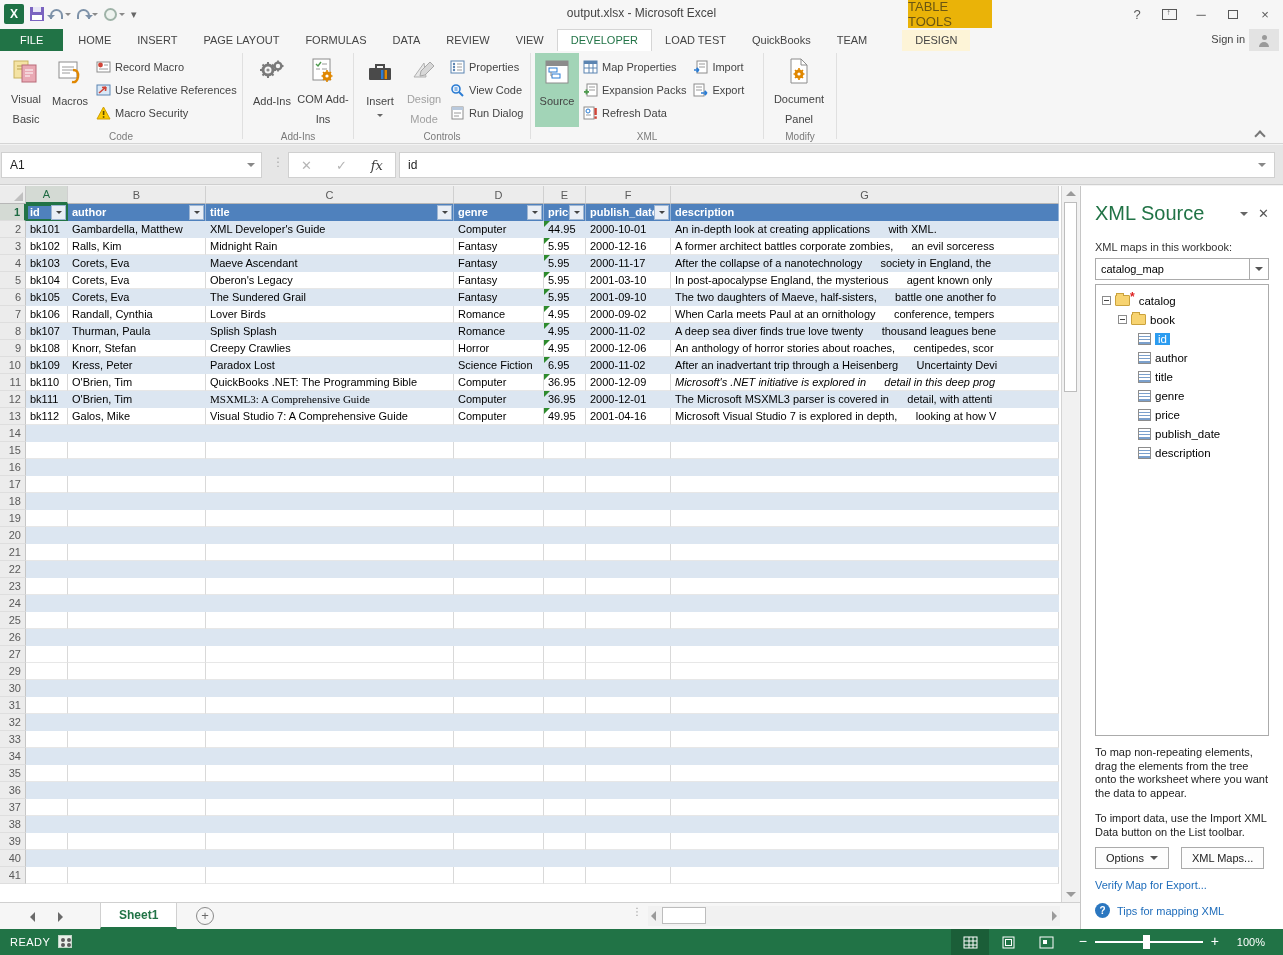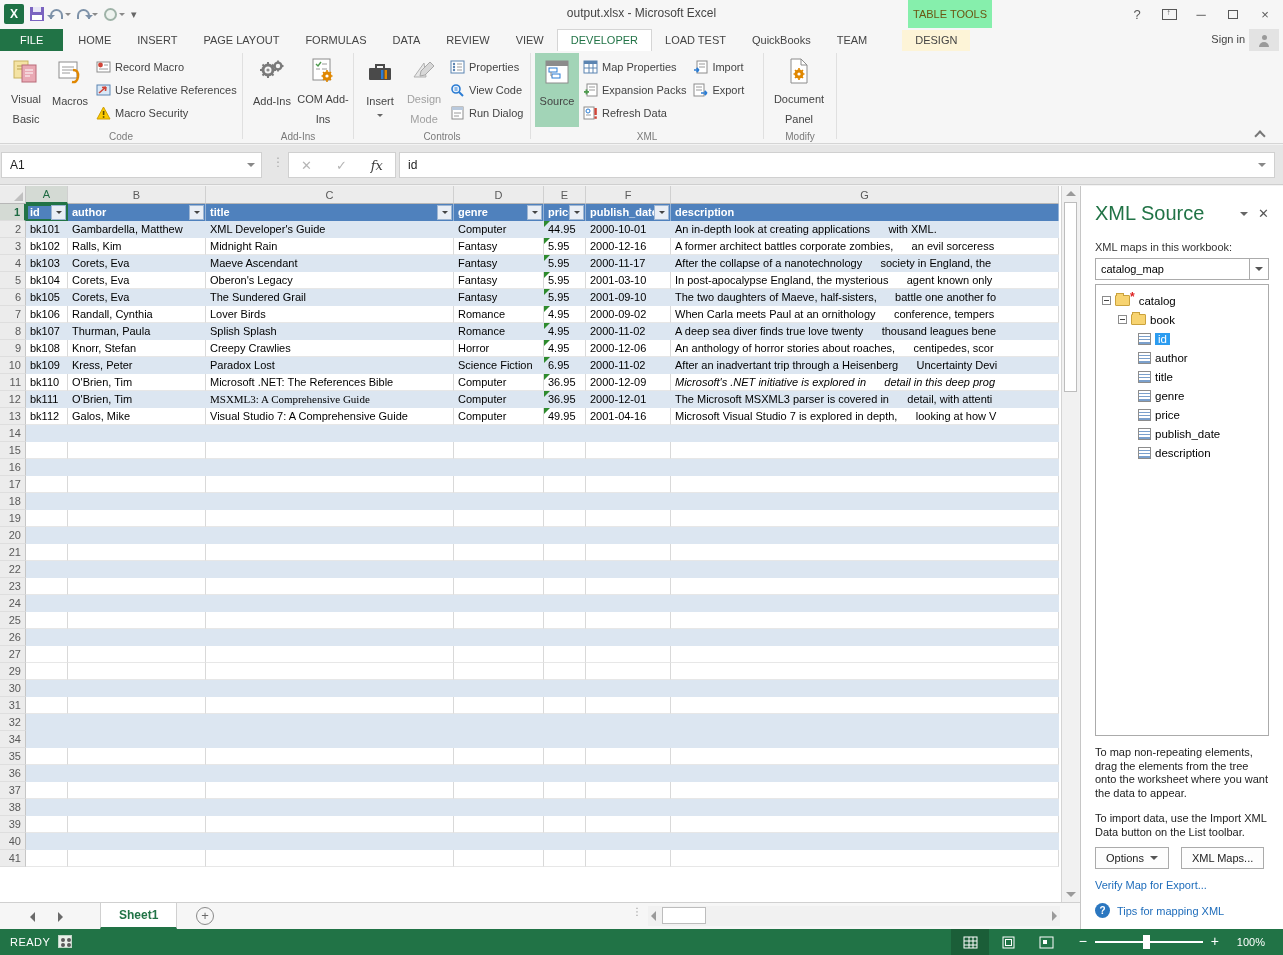--- a/index.html
+++ b/index.html
@@ -14,21 +14,21 @@
   .save-ic { width:14px; height:14px; background:#7b64c0; position:relative; }
   .save-ic::before { content:""; position:absolute; left:3px; top:0; width:8px; height:5px; background:#e8e6f5; }
   .save-ic::after { content:""; position:absolute; left:2px; bottom:1px; width:10px; height:5px; background:#fff; }
   .undo-arc { width:13px; height:10px; border:2px solid #68809b; border-bottom:none; border-radius:8px 8px 0 0; position:relative; opacity:.85; }
   .undo-arc::after { content:""; position:absolute; left:-5px; top:4px; border:4px solid transparent; border-top-color:#68809b; }
   .redo-arc { transform:scaleX(-1); }
   .mini-drop { width:0; height:0; border:3px solid transparent; border-top-color:#8a8a8a; margin-left:2px; margin-top:3px; }
   .circle-ic { width:13px; height:13px; border:2px solid #9fb3a8; border-radius:50%; background:#eef3ef; }
   .qat-more { color:#666; font-size:11px; letter-spacing:1px; }
   #title-text { position:absolute; left:0; right:0; top:6px; text-align:center; font-size:12px; color:#444; }
-  #tabletools-chip { position:absolute; left:908px; top:0; width:84px; height:28px; background:#86efac; color:#6b5612; font-size:11px; display:flex; align-items:center; justify-content:center; }
+  #tabletools-chip { position:absolute; left:908px; top:0; width:84px; height:28px; background:#eab308; color:#6b5612; font-size:13px; display:flex; align-items:center; justify-content:center; }
   #win-controls { position:absolute; right:4px; top:0; height:28px; display:flex; align-items:center; gap:4px; }
   .winbtn { width:28px; height:22px; display:flex; align-items:center; justify-content:center; color:#585858; font-size:13px; }
   .ribbon-opts { width:15px; height:11px; border:1px solid #585858; position:relative; }
   .ribbon-opts::after { content:"↑"; position:absolute; left:4px; top:-2px; font-size:8px; }
   .restore-ic { width:10px; height:9px; border:1px solid #585858; position:relative; background:#f6f6f6; }
   .restore-ic::before { content:""; position:absolute; left:2px; top:-3px; width:9px; height:8px; border:1px solid #585858; z-index:-1; }
 
   
   #tabrow { position:absolute; left:0; top:28px; width:1283px; height:23px; background:#f6f6f6; display:flex; align-items:flex-end; }
   .rtab { padding:4px 13px 5px 13px; font-size:11px; color:#444; white-space:nowrap; }
@@ -611,21 +611,21 @@
           <div class="cell" style="width: 248px;"><span>Paradox Lost</span></div>
           <div class="cell" style="width: 90px;"><span>Science Fiction</span></div>
           <div class="cell" style="width: 42px;"><span class="tri-green"></span><span>6.95</span></div>
           <div class="cell" style="width: 85px;"><span>2000-11-02</span></div>
           <div class="cell" style="width: 388px;"><span>After an inadvertant trip through a Heisenberg      Uncertainty Devi</span></div>
         </div>
         <div class="grow white">
           <div class="rnum">11</div>
           <div class="cell" style="width: 42px;"><span>bk110</span></div>
           <div class="cell" style="width: 138px;"><span>O'Brien, Tim</span></div>
-          <div class="cell" style="width: 248px;"><span>Microsoft .NET: The References Bible</span></div>
+          <div class="cell" style="width: 248px;"><span>QuickBooks .NET: The Programming Bible</span></div>
           <div class="cell" style="width: 90px;"><span>Computer</span></div>
           <div class="cell" style="width: 42px;"><span class="tri-green"></span><span>36.95</span></div>
           <div class="cell" style="width: 85px;"><span>2000-12-09</span></div>
           <div class="cell" style="width: 388px; font-style: italic;"><span>Microsoft's .NET initiative is explored in      detail in this deep prog</span></div>
         </div>
         <div class="grow band">
           <div class="rnum">12</div>
           <div class="cell" style="width: 42px;"><span>bk111</span></div>
           <div class="cell" style="width: 138px;"><span>O'Brien, Tim</span></div>
           <div class="cell" style="width: 248px; font-family: Liberation Serif, serif;"><span>MSXML3: A Comprehensive Guide</span></div>
@@ -809,20 +809,30 @@
           <div class="cell" style="width: 42px;"></div>
           <div class="cell" style="width: 138px;"></div>
           <div class="cell" style="width: 248px;"></div>
           <div class="cell" style="width: 90px;"></div>
           <div class="cell" style="width: 42px;"></div>
           <div class="cell" style="width: 85px;"></div>
           <div class="cell" style="width: 388px;"></div>
         </div>
         <div class="grow band">
           <div class="rnum">32</div>
+          <div class="cell" style="width: 42px;"></div>
+          <div class="cell" style="width: 138px;"></div>
+          <div class="cell" style="width: 248px;"></div>
+          <div class="cell" style="width: 90px;"></div>
+          <div class="cell" style="width: 42px;"></div>
+          <div class="cell" style="width: 85px;"></div>
+          <div class="cell" style="width: 388px;"></div>
+        </div>
+        <div class="grow white">
+          <div class="rnum">33</div>
           <div class="cell" style="width: 42px;"></div>
           <div class="cell" style="width: 138px;"></div>
           <div class="cell" style="width: 248px;"></div>
           <div class="cell" style="width: 90px;"></div>
           <div class="cell" style="width: 42px;"></div>
           <div class="cell" style="width: 85px;"></div>
           <div class="cell" style="width: 388px;"></div>
         </div>
         <div class="grow band">
           <div class="rnum">34</div>

